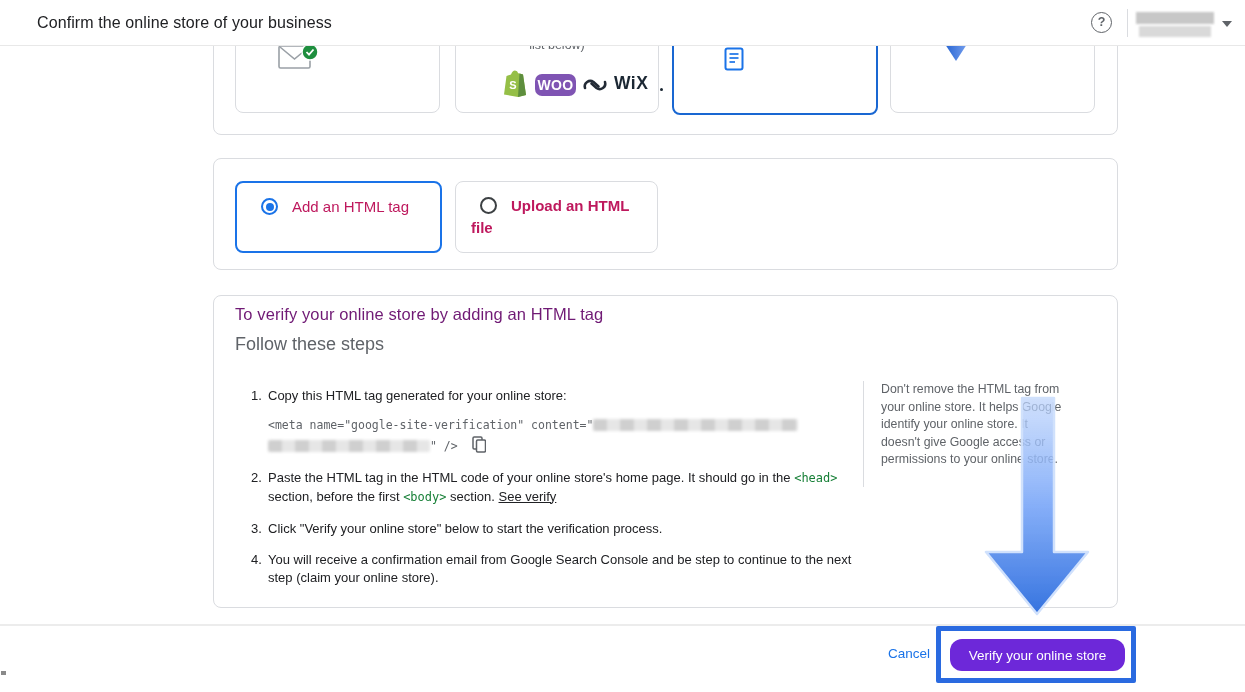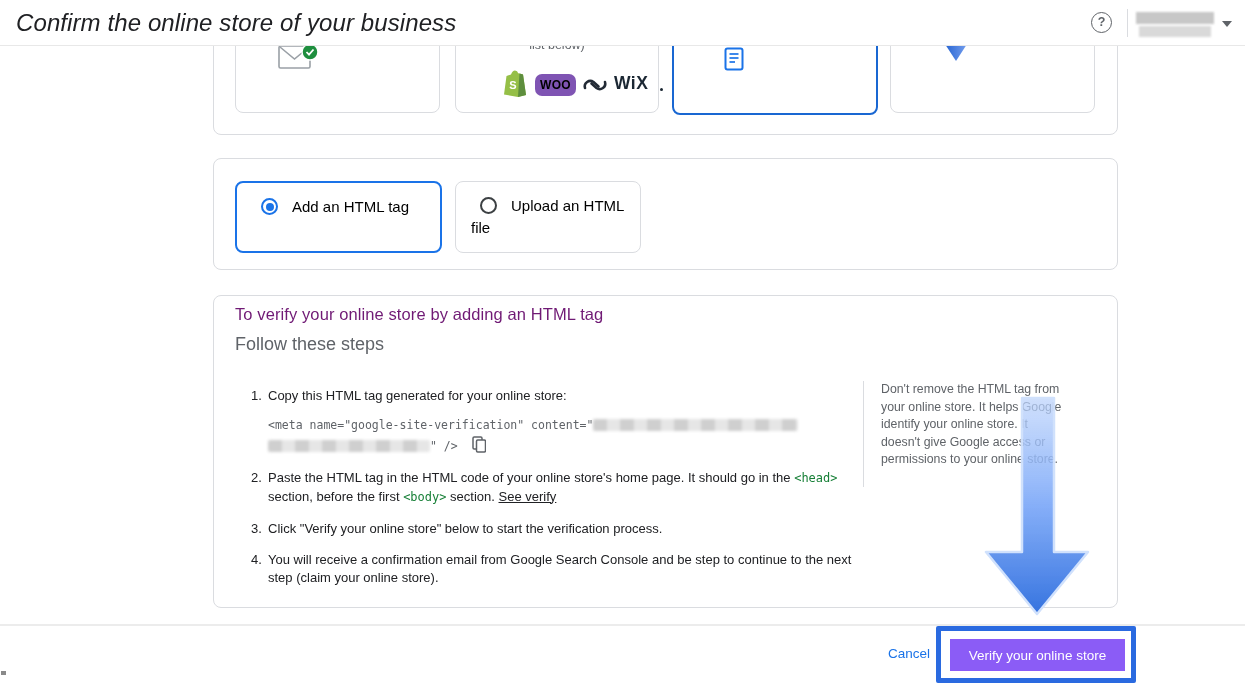--- a/index.html
+++ b/index.html
@@ -3,22 +3,22 @@
 <meta charset="utf-8">
 <style>
   * { margin:0; padding:0; box-sizing:border-box; }
   html,body { width:1245px; height:692px; background:#fff; overflow:hidden;
               font-family:"Liberation Sans", sans-serif; }
   .canvas { position:relative; width:1245px; height:692px; background:#fff; }
 
   
   .header { position:absolute; left:0; top:0; width:1245px; height:46px;
             background:#fff; border-bottom:1px solid #e8e8e8; z-index:10; }
-  .page-title { position:absolute; left:16px; top:0; line-height:46px;
-                font-size:24px; color:#202124; letter-spacing:.1px;font-style:italic; }
+  .page-title { position:absolute; left:37px; top:0; line-height:46px;
+                font-size:16px; color:#202124; letter-spacing:.1px; }
   .help-btn { position:absolute; left:1091px; top:12px; width:21px; height:21px;
               border:1.6px solid #5f6368; border-radius:50%; color:#5f6368;
               font-size:12.5px; font-weight:bold; text-align:center; line-height:18px;
               cursor:pointer; }
   .hdr-divider { position:absolute; left:1127px; top:9px; width:1px; height:28px; background:#dadce0; }
   .acct { position:absolute; left:1136px; top:10px; width:100px; height:28px; cursor:pointer; }
   .acct-blob1 { position:absolute; left:0; top:2px; width:78px; height:12px; background:#c7c7c7; filter:blur(1.2px); }
   .acct-blob2 { position:absolute; left:3px; top:16px; width:72px; height:11px; background:#d9d9d9; filter:blur(1.2px); }
   .acct-caret { position:absolute; left:86px; top:11px; width:0; height:0;
                 border-left:5px solid transparent; border-right:5px solid transparent;
@@ -34,35 +34,35 @@
   .card-platform{ left:455px; top:-45px; width:204px; height:158px; }
   .card-htmltag { left:672px; top:-47px; width:206px; height:162px; border:2px solid #1967d2; }
   .card-download{ left:890px; top:-45px; width:205px; height:158px; }
 
   .envelope-icon { position:absolute; left:276px; top:38px; width:44px; height:36px; }
   .cutoff-text { position:absolute; left:455px; top:38px; width:204px; text-align:center;
                  font-size:12.5px; color:#5f6368; }
   .logo-row { position:absolute; left:500px; top:68px; width:160px; height:30px; }
   .shopify-icon { position:absolute; left:3px; top:2px; width:24px; height:27px; }
   .woo-badge { position:absolute; left:35px; top:6px; width:41px; height:22px; background:#7f54b3;
-               border-radius:7px; color:#000000; font-weight:bold; font-size:12px; text-align:center;
+               border-radius:7px; color:#ffffff; font-weight:bold; font-size:14px; text-align:center;
                line-height:22px; letter-spacing:.3px; }
   .squarespace-icon { position:absolute; left:82px; top:7px; width:26px; height:20px; }
   .wix-label { position:absolute; left:114px; top:5px; font-size:17.5px; font-weight:bold;
                color:#1b2733; letter-spacing:.5px; }
   .wix-dot { position:absolute; left:160px; top:20px; width:3px; height:3px; border-radius:50%; background:#1b2733; }
   .doc-icon { position:absolute; left:724px; top:47px; width:20px; height:24px; }
   .dl-arrow-icon { position:absolute; left:942px; top:40px; width:28px; height:22px; }
 
   
   .panel-method { left:213px; top:158px; width:905px; height:112px; }
   .opt-card { position:absolute; top:181px; height:72px; border-radius:8px; background:#fff;
-              padding:13px 15px; font-size:15px; color:#000000; line-height:22px; cursor:pointer; }
+              padding:13px 15px; font-size:15px; color:#be185d; line-height:22px; cursor:pointer; }
   .opt-selected { left:235px; width:207px; border:2px solid #1a73e8; }
-  .opt-plain    { left:455px; width:186px; border:1px solid #dadce0; }
+  .opt-plain    { left:455px; width:203px; border:1px solid #dadce0;font-weight:bold; }
   .radio { display:inline-block; width:17px; height:17px; border-radius:50%; vertical-align:-3px;
            margin:0 14px 0 9px; position:relative; }
   .radio-on  { border:2px solid #1a73e8; }
   .radio-on::after { content:""; position:absolute; left:2.5px; top:2.5px; width:8px; height:8px;
                      border-radius:50%; background:#1a73e8; }
   .radio-off { border:2px solid #3c4043; }
 
   
   .panel-verify { left:213px; top:295px; width:905px; height:313px; }
   .verify-title { position:absolute; left:235px; top:305px; font-size:16.5px; font-weight:500;
@@ -89,21 +89,21 @@
   
   .big-arrow { position:absolute; left:950px; top:388px; z-index:5; pointer-events:none; }
 
   
   .footer-divider { position:absolute; left:0; top:624px; width:1245px; height:2px; background:#ececec; }
   .cancel-link { position:absolute; left:888px; top:646px; font-size:13.5px; font-weight:500;
                  color:#1a73e8; cursor:pointer; z-index:6; }
   .annotation-box { position:absolute; left:936px; top:626px; width:200px; height:57px;
                     border:5px solid #2a6ae0; border-radius:2px; z-index:6; }
   .verify-btn { position:absolute; left:950px; top:639px; width:175px; height:32px;
-                background:#8b5cf6; border:none; border-radius:0; color:#fff;
+                background:#6d28d9; border:none; border-radius:12px; color:#fff;
                 font-size:13.5px; font-weight:500; font-family:"Liberation Sans",sans-serif;
                 cursor:pointer; z-index:7; }
   .stray-dot { position:absolute; left:1px; top:671px; width:5px; height:4px; background:#8a8a8a;
                filter:blur(.6px); }
 </style>
 </head>
 <body>
 
 <div class="canvas">
 

